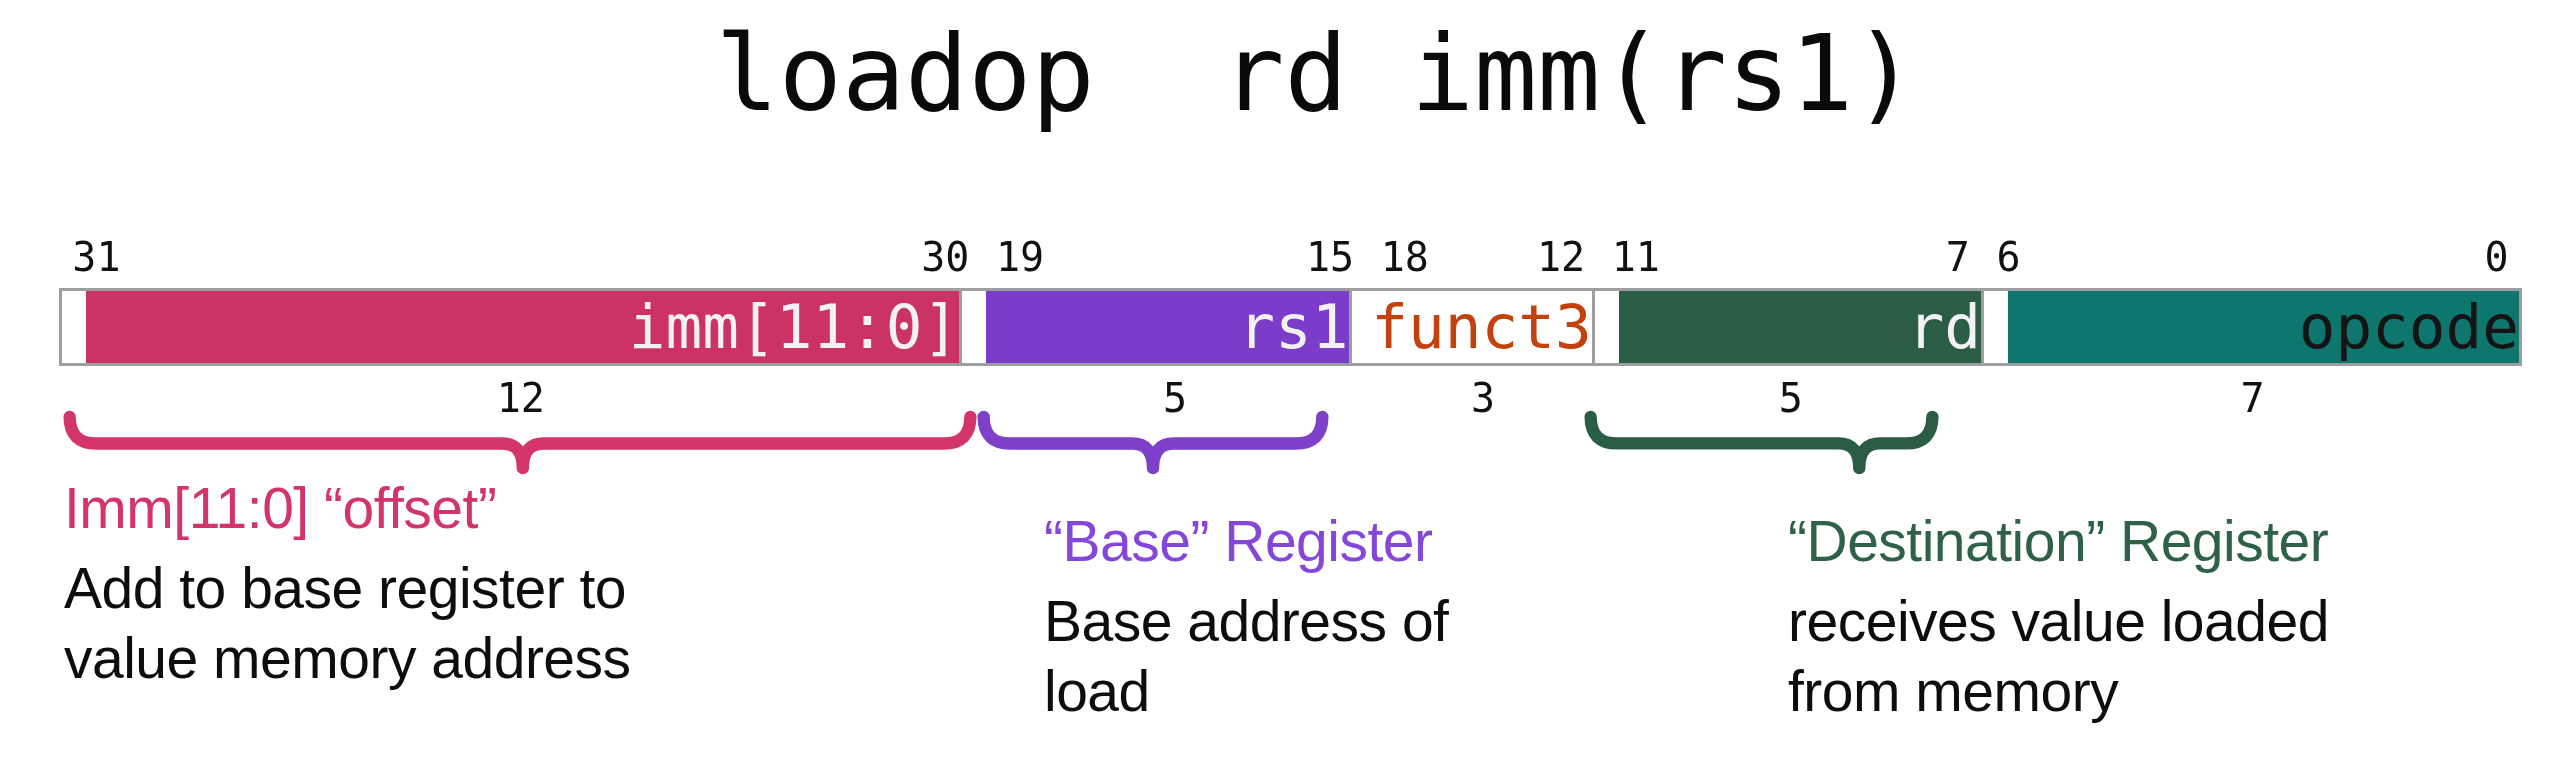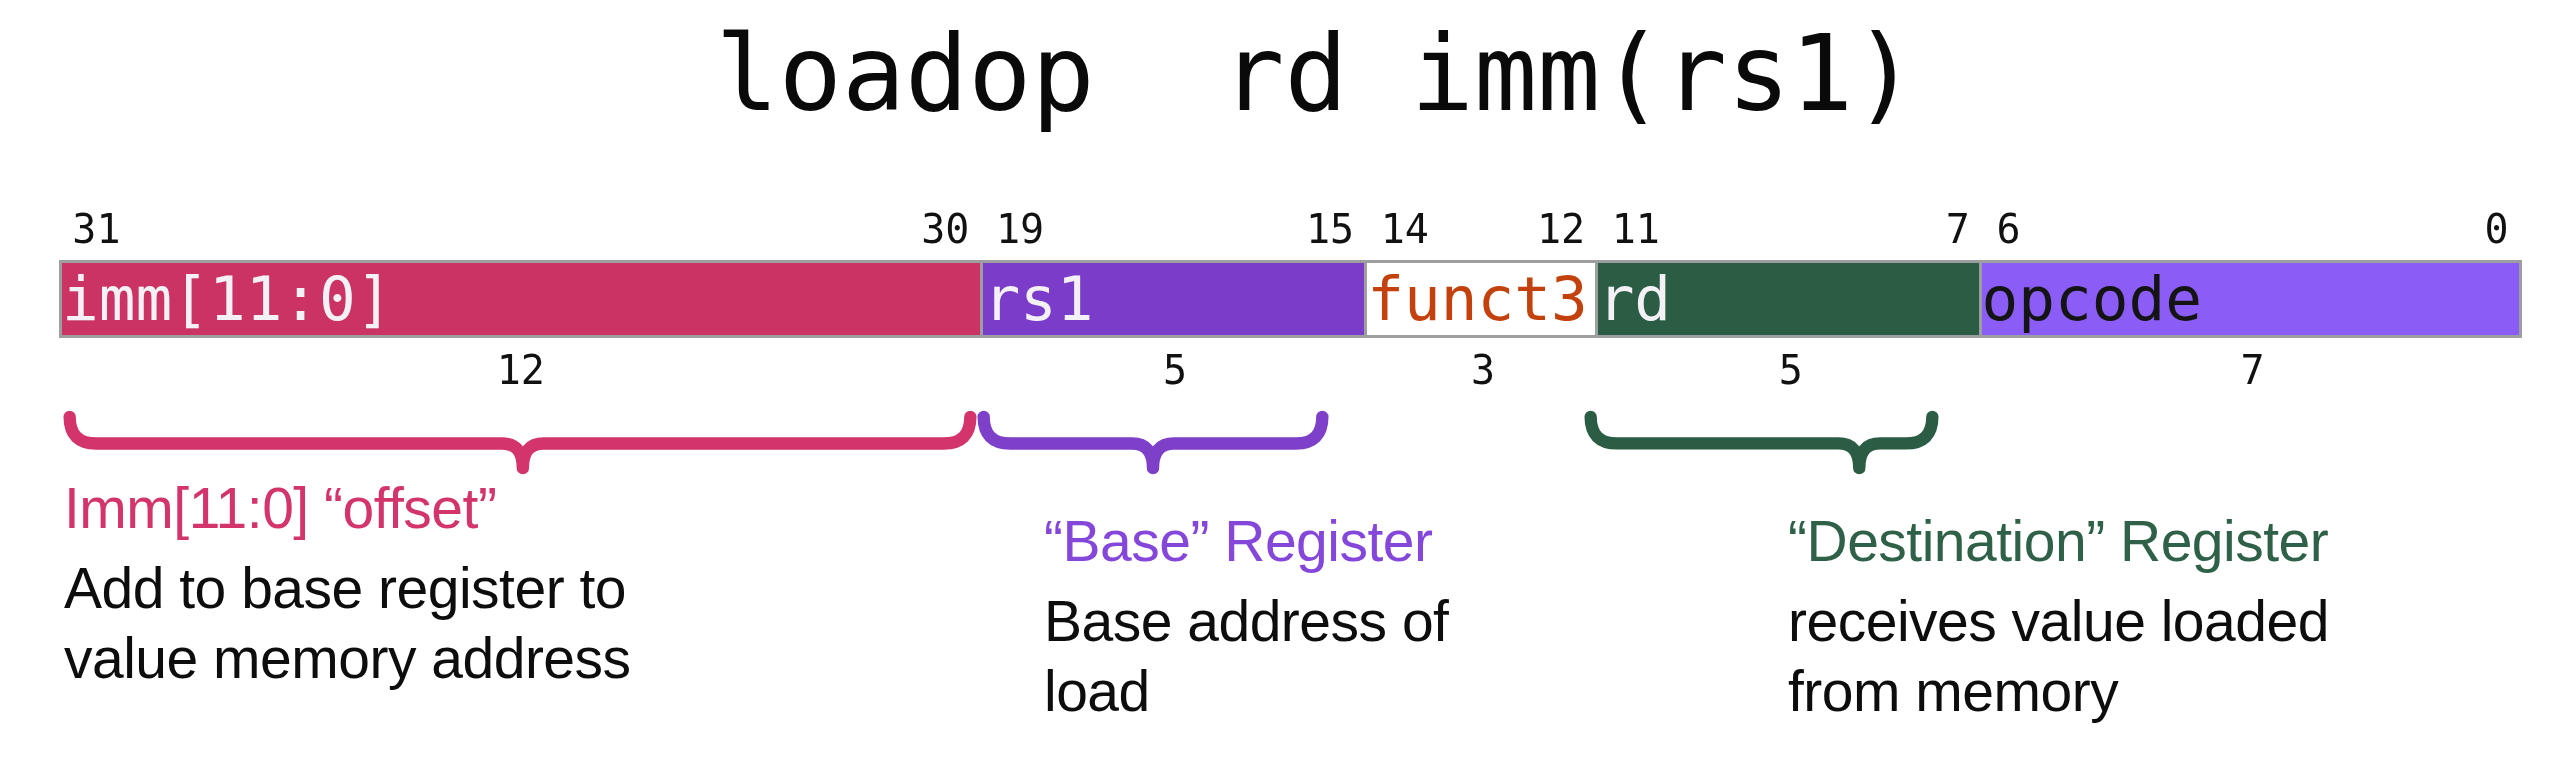--- a/index.html
+++ b/index.html
@@ -21,42 +21,42 @@
   .title{
     position:absolute;top:5.7px;left:4px;width:100%;
     text-align:center;
     font-family:"DejaVu Sans Mono", monospace;
     font-size:105px;line-height:1.3;color:#0A0A0A;
     white-space:pre;
     padding-left:48px;
   }
 
   .ruler{position:absolute;left:59px;top:205px;width:2463px;}
-  .row{display:flex;width:100%;}
+  .row{display:flex;width:100%;margin-top:28px;}
 
   
   .fw-12{width:37.5%}
   .fw-5{width:15.625%}
   .fw-3{width:9.375%}
   .fw-7{width:21.875%}
 
   .bits-row{font-family:"DejaVu Sans Mono", monospace;font-size:40px;
             line-height:49px;height:49px;color:#111;}
   .lbl{display:flex;justify-content:space-between;padding:0 13.3px;}
 
   .bar-row{border:3.8px solid var(--gray);height:78px;margin-top:5.7px;}
-  .cell{display:flex;align-items:center;justify-content:flex-start;
+  .cell{display:flex;align-items:center;justify-content:flex-end;
         font-family:"DejaVu Sans Mono", monospace;font-size:61px;
-        border-right:3.8px solid var(--gray);overflow:hidden;}
+        border-right:3.8px solid var(--gray);overflow:hidden;margin-left:24px;}
   .cell:last-child{border-right:none}
   .bg-imm{background:var(--pink);color:var(--field-fg-light)}
   .bg-rs1{background:var(--purple);color:var(--field-fg-light)}
   .bg-funct3{background:#FFFFFF;color:#c2410c}
   .bg-rd{background:var(--green);color:var(--field-fg-light)}
-  .bg-opcode{background:#8b5cf6;color:#141414}
+  .bg-opcode{background:#0f766e;color:#141414}
 
   .width-row{font-family:"DejaVu Sans Mono", monospace;font-size:40px;
              margin-top:9.5px;color:#111;}
   .wlbl{text-align:center}
 
   .brace{position:absolute;top:409px;}
 
   .anno{position:absolute;font-size:57px;line-height:70px;
         color:var(--ink);letter-spacing:-0.5px;}
   .anno .head{display:block;margin-bottom:9.5px;}
@@ -75,21 +75,21 @@
   <div class="row bits-row">
     <div class="lbl fw-12">
       <span>31</span>
       <span>30</span>
     </div>
     <div class="lbl fw-5">
       <span>19</span>
       <span>15</span>
     </div>
     <div class="lbl fw-3">
-      <span>14</span>
+      <span>18</span>
       <span>12</span>
     </div>
     <div class="lbl fw-5">
       <span>11</span>
       <span>7</span>
     </div>
     <div class="lbl fw-7">
       <span>6</span>
       <span>0</span>
     </div>

